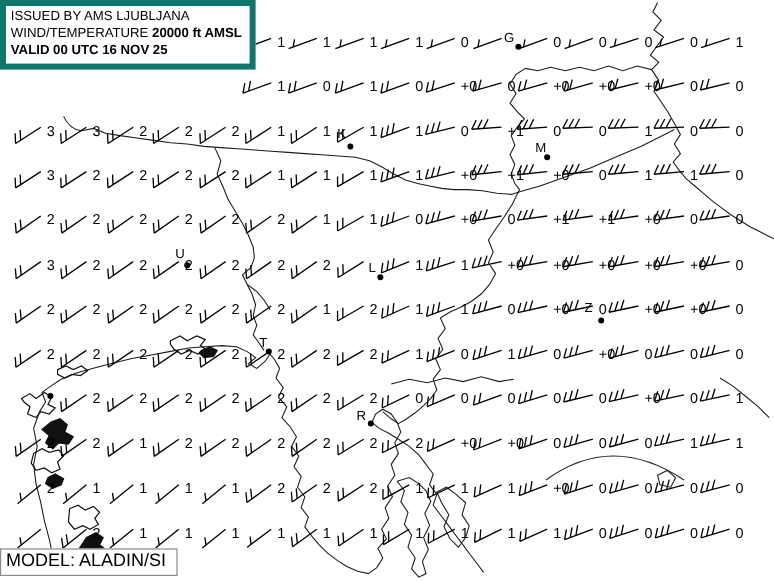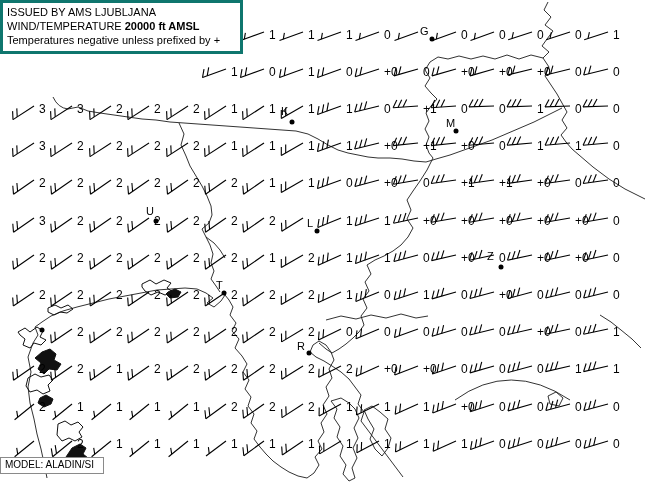--- a/index.html
+++ b/index.html
@@ -1,29 +1,29 @@
 <!DOCTYPE html>
 <html><head>
 <meta charset="utf-8">
 <style>
   html,body{margin:0;padding:0;background:#fff;}
   body{font-family:"Liberation Sans",sans-serif;}
   .canvas{position:relative;width:645px;height:484px;background:#ffffff;overflow:hidden;}
   .map-svg{position:absolute;left:0;top:0;}
   .header-box{
     position:absolute;left:0;top:0;z-index:5;
-    background:#ffffff;border:3px solid #0f766e;
-    padding:2px 20px 3px 4px;font-size:11px;line-height:14.2px;color:#000;
+    background:#ffffff;border:5px solid #0f766e;
+    padding:2px 6px 3px 4px;font-size:11px;line-height:14.2px;color:#000;
     white-space:nowrap;
   }
   .header-box .b{font-weight:bold;}
   .model-box{
     position:absolute;left:0;top:457px;z-index:5;
     background:#ffffff;border:1px solid #8a8a8a;
-    padding:1px 9px 3px 4px;font-size:10px;color:#000;white-space:nowrap;
+    padding:1px 9px 3px 4px;font-size:15px;color:#000;white-space:nowrap;
   }
   svg text{fill:#000;}
   svg .temp{font-size:12px;font-family:"Liberation Sans",sans-serif;}
   svg .stn{font-size:11px;font-family:"Liberation Sans",sans-serif;}
   svg path{vector-effect:non-scaling-stroke;}
 </style>
 </head>
 <body>
 
 <div class="canvas">
@@ -1223,18 +1223,18 @@
         </g>
         <g>
           <circle cx="42" cy="330" r="2.5" fill="#000"></circle>
         </g>
       </g>
   </svg>
 
   <div class="header-box">
     <div>ISSUED BY AMS LJUBLJANA</div>
     <div><span>WIND/TEMPERATURE </span><span class="b">20000 ft AMSL</span></div>
-    <div>Temperatures negative unless prefixed by +</div>
+    <div class="b">VALID 00 UTC 16 NOV 25</div>
   </div>
 
   <div class="model-box">MODEL: ALADIN/SI</div>
 
 </div>
 
 </body></html>

